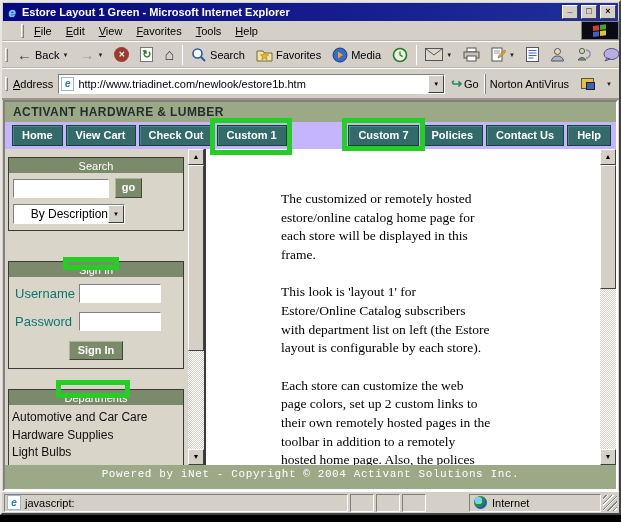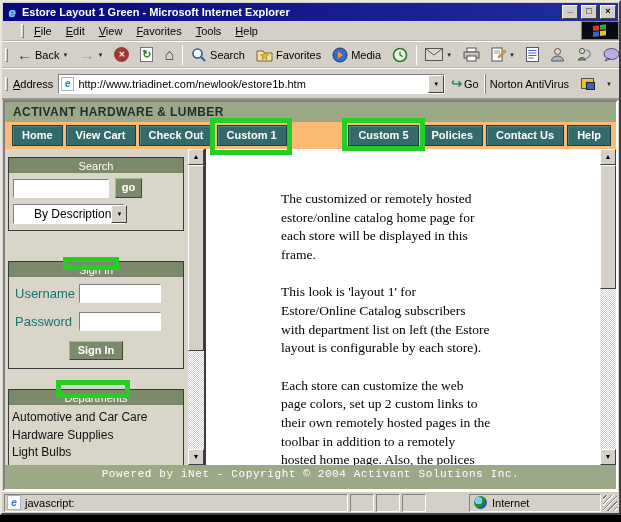--- a/index.html
+++ b/index.html
@@ -67,21 +67,21 @@
             border-left:1px solid #808080; box-shadow:-1px 0 0 #fff; height:20px; }
   .norton-icon { width:13px; height:11px; background:#e8c23a; border:1px solid #555; position:relative; }
   .norton-icon::after { content:""; position:absolute; right:-2px; bottom:-2px; width:7px; height:6px;
                         background:#3a62b8; border:1px solid #222; }
 
   
   .page { flex:1; margin:0 1px; border:2px solid; border-color:#808080 #fff #fff #808080;
           background:#fff; display:flex; flex-direction:column; position:relative; overflow:hidden; }
   .page-header { height:20px; background:#9ca987; color:#20302c; font-weight:bold; font-size:12px;
                  letter-spacing:.4px; line-height:20px; padding-left:8px; flex:none; }
-  .navbar { height:27px; background:#fdba74; display:flex; align-items:center; gap:3px;
+  .navbar { height:27px; background:#c4b5fd; display:flex; align-items:center; gap:3px;
             padding:0 5px 0 7px; flex:none; }
   .navbtn { position:relative; height:21px; background:#336a6a; border:1px solid #17403f;
             box-shadow:inset 1px 1px 0 #4c8887; color:#fff; font-weight:bold; font-size:11px;
             line-height:19px; padding:0 9px; white-space:nowrap; }
   .nav-spacer { flex:1; }
   .hlbox { position:absolute; border:5px solid #24ce24; pointer-events:none; z-index:20; }
 
   .frames { flex:1; display:flex; overflow:hidden; }
   .sidebar { width:199px; background:#d9d5c9; position:relative; overflow:hidden; flex:none; }
   .side-inner { width:182px; padding-top:8px; }
@@ -90,21 +90,21 @@
                     padding:2px 0 1px; position:relative; }
   .search-body { padding:5px 4px 6px; }
   .search-row { display:flex; align-items:center; gap:6px; }
   .tf { background:#fff; border:1px solid; border-color:#808080 #fff #fff #808080;
         height:19px; font-size:12px; font-family:"Liberation Sans",sans-serif; padding:0 3px; outline:none; }
   .search-input { width:96px; }
   .go-btn-side { width:27px; height:20px; background:#7b8a6b; color:#fff; font-weight:bold; font-size:11px;
                  border:1px solid; border-color:#aab69a #3c4a30 #3c4a30 #aab69a; line-height:17px; text-align:center; }
   .fake-select { margin-top:6px; width:112px; height:20px; background:#fff; border:1px solid;
                  border-color:#808080 #fff #fff #808080; display:flex; align-items:center; }
-  .fake-select .val { flex:1; font-size:12px; padding-left:20px; white-space:nowrap; }
+  .fake-select .val { flex:1; font-size:12px; padding-left:6px; white-space:nowrap;text-align:right; }
   .fake-select .btn { width:16px; height:18px; background:#d4d0c8; border:1px solid;
                       border-color:#fff #404040 #404040 #fff; font-size:6px; line-height:16px; text-align:center; flex:none; }
   .signin-section { margin-top:30px; }
   .signin-body { padding:7px 6px 8px; }
   .form-row { display:flex; align-items:center; margin-bottom:9px; }
   .form-label { width:64px; font-size:13px; color:#0f766e; }
   .form-input { width:82px; }
   .signin-btn-row { text-align:center; }
   .signin-btn { display:inline-block; width:54px; height:19px; background:#7b8a6b; color:#fff;
                 font-weight:bold; font-size:11px; line-height:17px; text-align:center;
@@ -306,21 +306,21 @@
     <div class="navbar">
       <span class="navbtn">Home</span>
       <span class="navbtn">View Cart</span>
       <span class="navbtn">Check Out</span>
       <span class="navbtn">
         <span>Custom 1</span>
         <span class="hlbox" style="top:-8px; left:-8px; right:-6px; bottom:-10px;"></span>
       </span>
       <span class="nav-spacer"></span>
       <span class="navbtn">
-        <span>Custom 5</span>
+        <span>Custom 7</span>
         <span class="hlbox" style="top:-8px; left:-7px; right:-7px; bottom:-6px;"></span>
       </span>
       <span class="navbtn">Policies</span>
       <span class="navbtn">Contact Us</span>
       <span class="navbtn">Help</span>
     </div>
 
     <div class="frames">
 
       <div class="sidebar">

